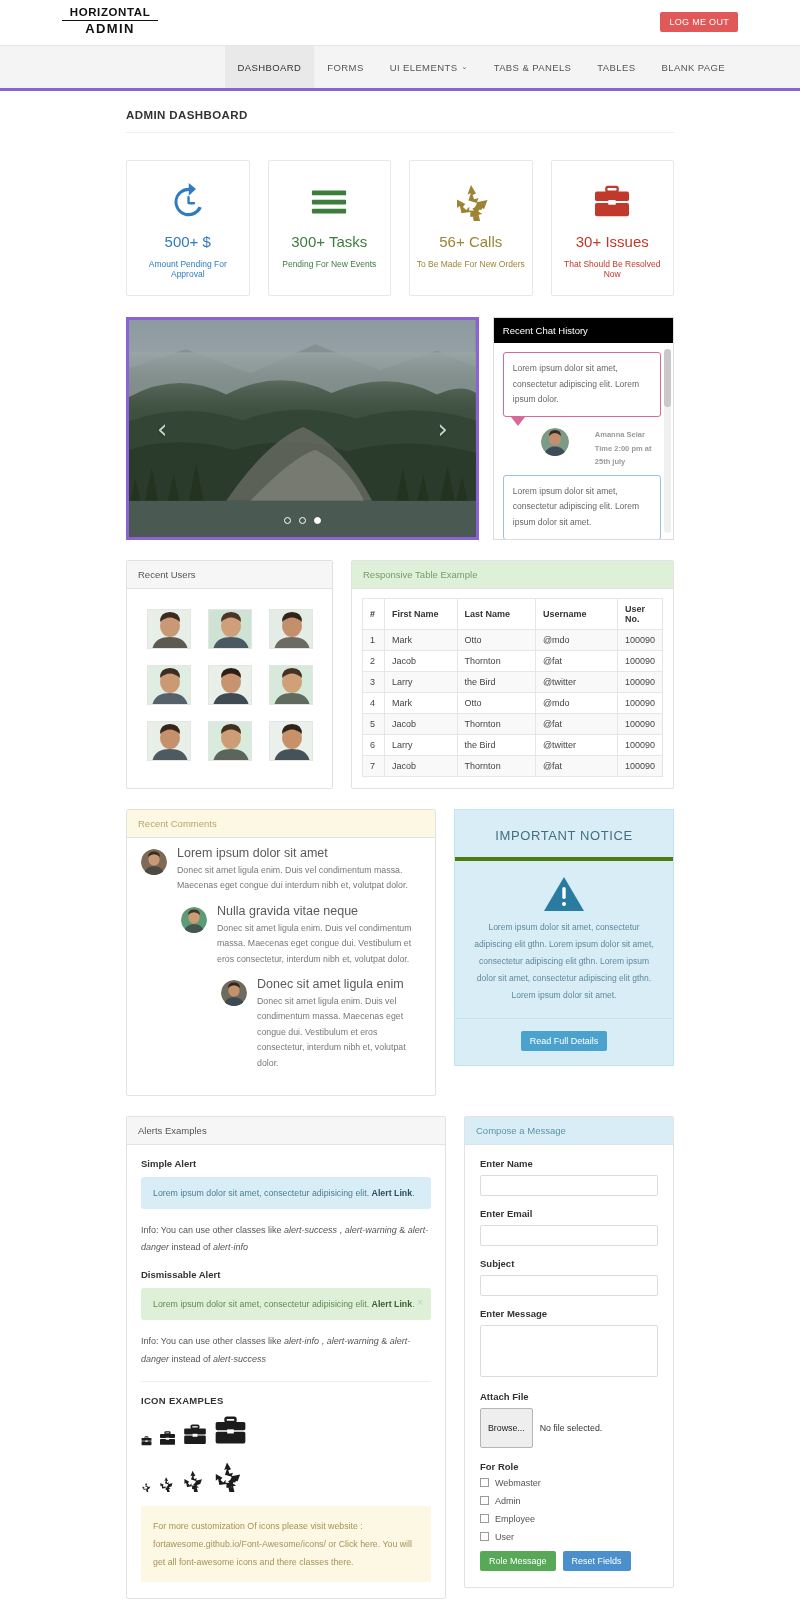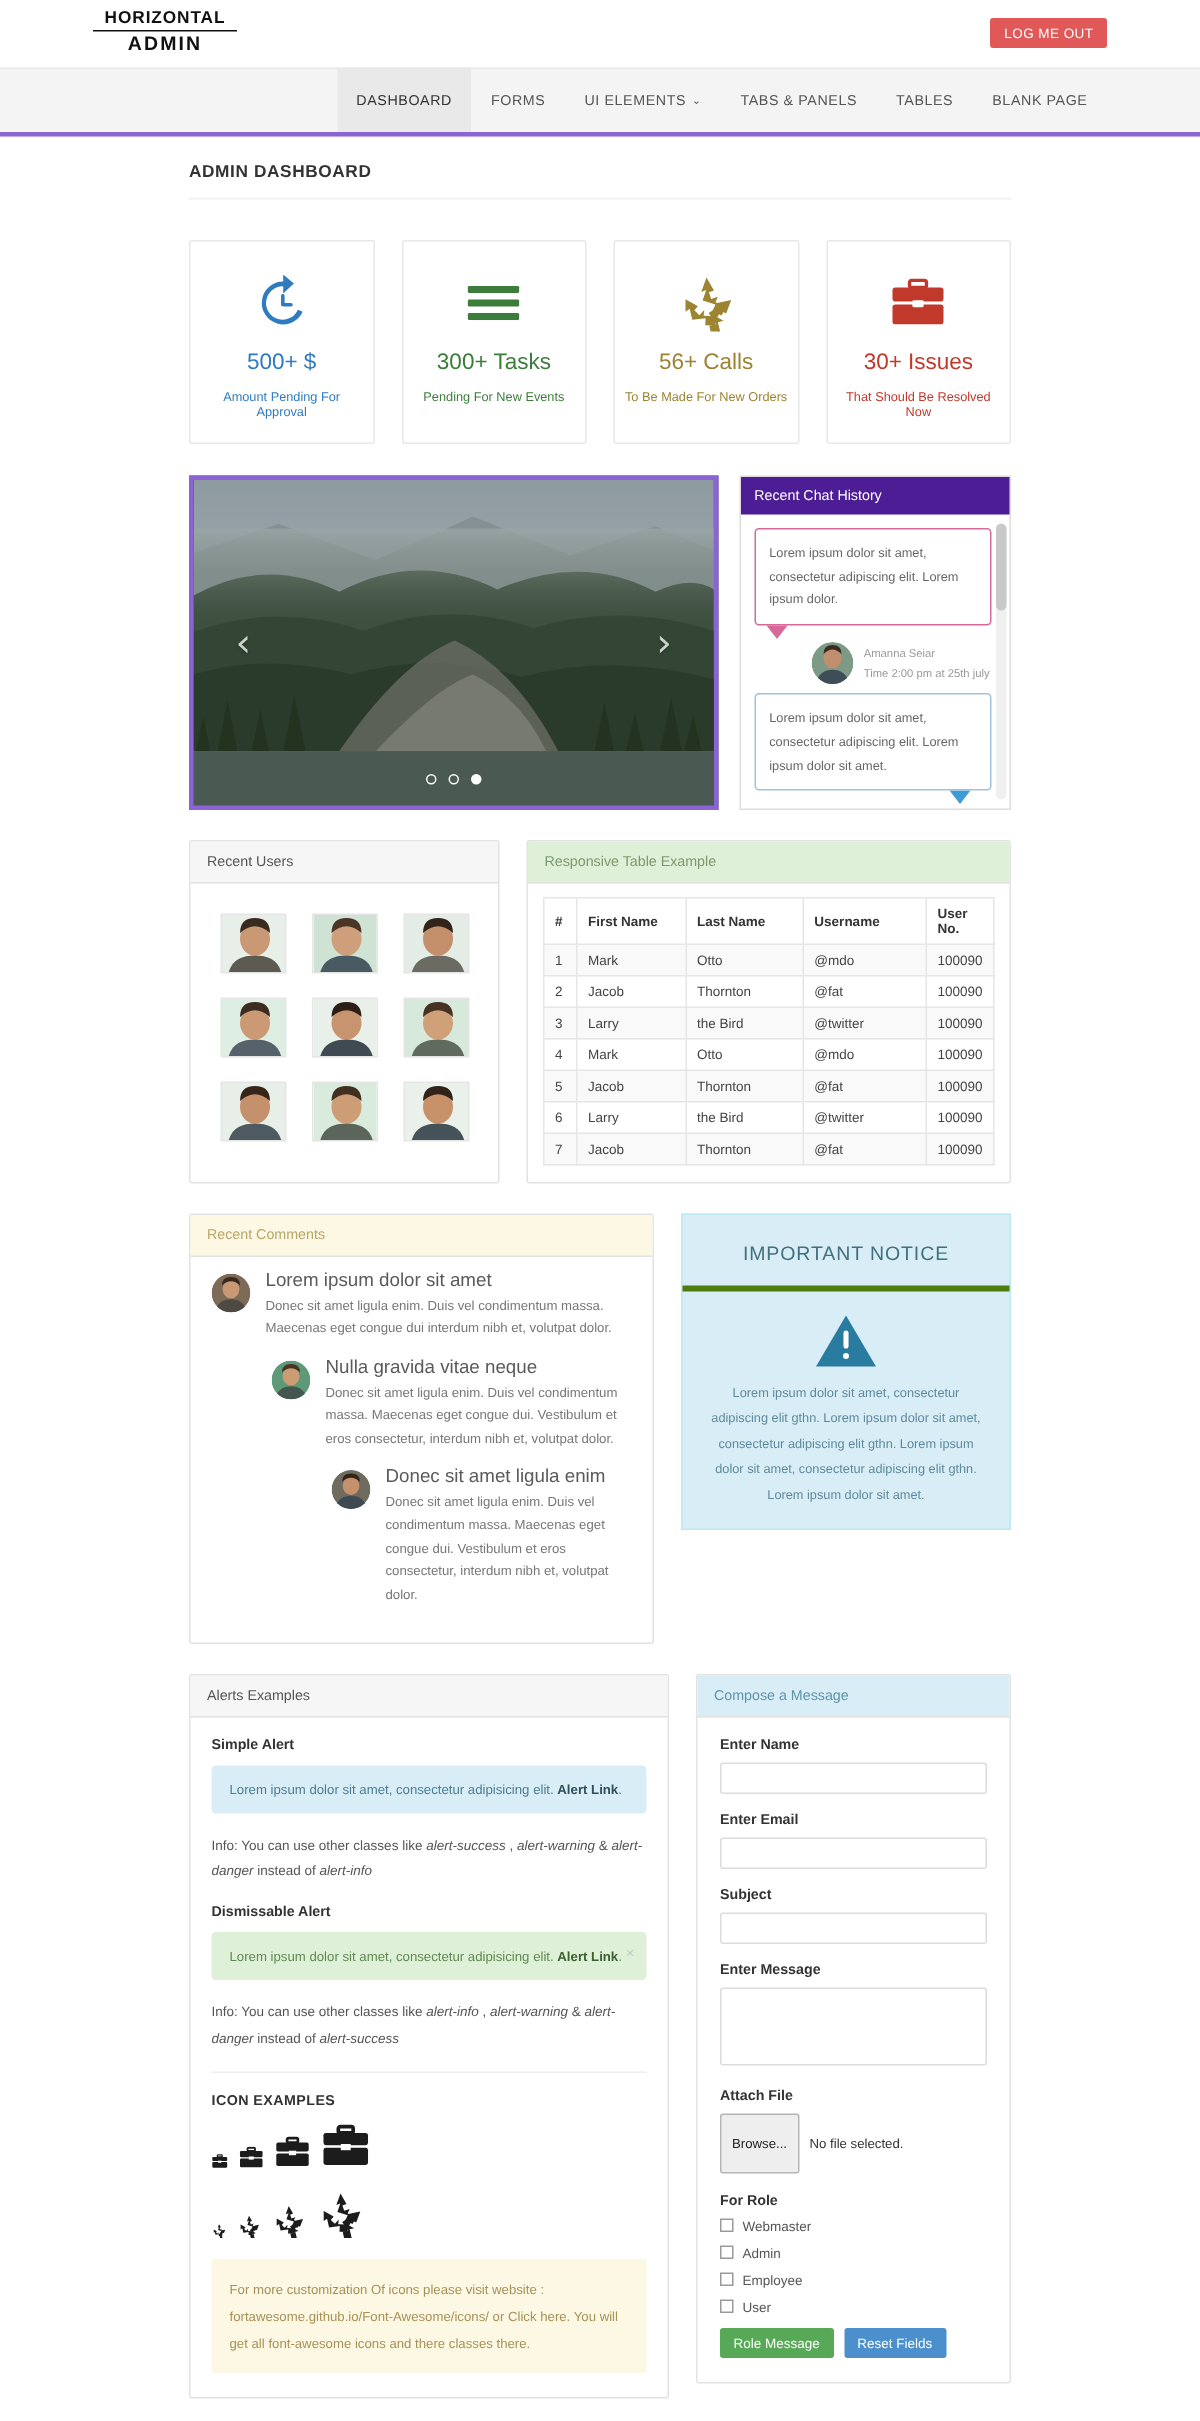--- a/index.html
+++ b/index.html
@@ -80,35 +80,35 @@
   .cl-prev { left:28px; } .cl-next { right:28px; }
   .dots { position:absolute; bottom:11px; left:0; right:0; text-align:center; }
   .dot {
     display:inline-block; width:7px; height:7px; border-radius:50%;
     border:1px solid #fff; margin:0 2.5px; cursor:pointer;
   }
   .dot.on { background:#fff; }
 
   .chatbox { width:220px; border:1px solid #ddd; background:#fff; }
   .chat-head {
-    background:#4c1d95; color:#fff; font-size:9.5px;
+    background:#000000; color:#fff; font-size:9.5px;
     padding:7px 9px;
   }
   .chat-body { position:relative; height:196px; padding:9px 12px 0 9px; overflow:hidden; }
   .bubble {
     border:1px solid #d6689a; border-radius:3px; padding:8px 9px;
     font-size:8.5px; color:#666; line-height:1.85; position:relative;
   }
   .bubble.blue { border-color:#9cc3dd; }
   .tri-down {
     width:0;height:0;border-left:7px solid transparent;border-right:7px solid transparent;
     border-top:9px solid #d6689a; margin-left:8px;
   }
   .tri-down.blue { border-top-color:#3d9cd6; margin-left:auto; margin-right:14px; }
-  .chat-meta { display:flex; align-items:center; gap:7px; margin:2px 0 6px 38px; }
+  .chat-meta { display:flex; gap:26px; margin:2px 0 6px 38px;font-weight:bold; }
   .avatar-sm { width:28px;height:28px;border-radius:50%;overflow:hidden;flex:none; }
   .chat-meta .t { font-size:7.5px; color:#999; line-height:1.8; }
   .cscroll {
     position:absolute; right:2px; top:6px; bottom:6px; width:7px;
     background:#f0f0f0; border-radius:4px; cursor:pointer;
   }
   .cscroll i { position:absolute; top:0; left:0; width:7px; height:58px; background:#c9c9c9; border-radius:4px; display:block;}
 
   
   .row2 { display:flex; gap:18px; margin-top:20px; }
@@ -550,20 +550,23 @@
     <div class="notice">
       <div class="t">IMPORTANT NOTICE</div>
       <div class="ico">
         <svg width="42" height="38" viewBox="0 0 42 38">
           <path d="M21 2 L41 36 H1 Z" fill="#2a7ba0"></path>
           <rect x="19.3" y="12" width="3.4" height="12" rx="1.7" fill="#fff"></rect>
           <circle cx="21" cy="29" r="2" fill="#fff"></circle>
         </svg>
       </div>
       <div class="p">Lorem ipsum dolor sit amet, consectetur adipiscing elit gthn. Lorem ipsum dolor sit amet, consectetur adipiscing elit gthn. Lorem ipsum dolor sit amet, consectetur adipiscing elit gthn. Lorem ipsum dolor sit amet.</div>
+      <div class="f">
+        <button class="btn btn-info">Read Full Details</button>
+      </div>
     </div>
   </div>
 
   <div class="row4">
 
     <div class="panel alerts">
       <div class="panel-head ph-plain">Alerts Examples</div>
       <div class="alerts-body">
 
         <p class="lbl-b">Simple Alert</p>

